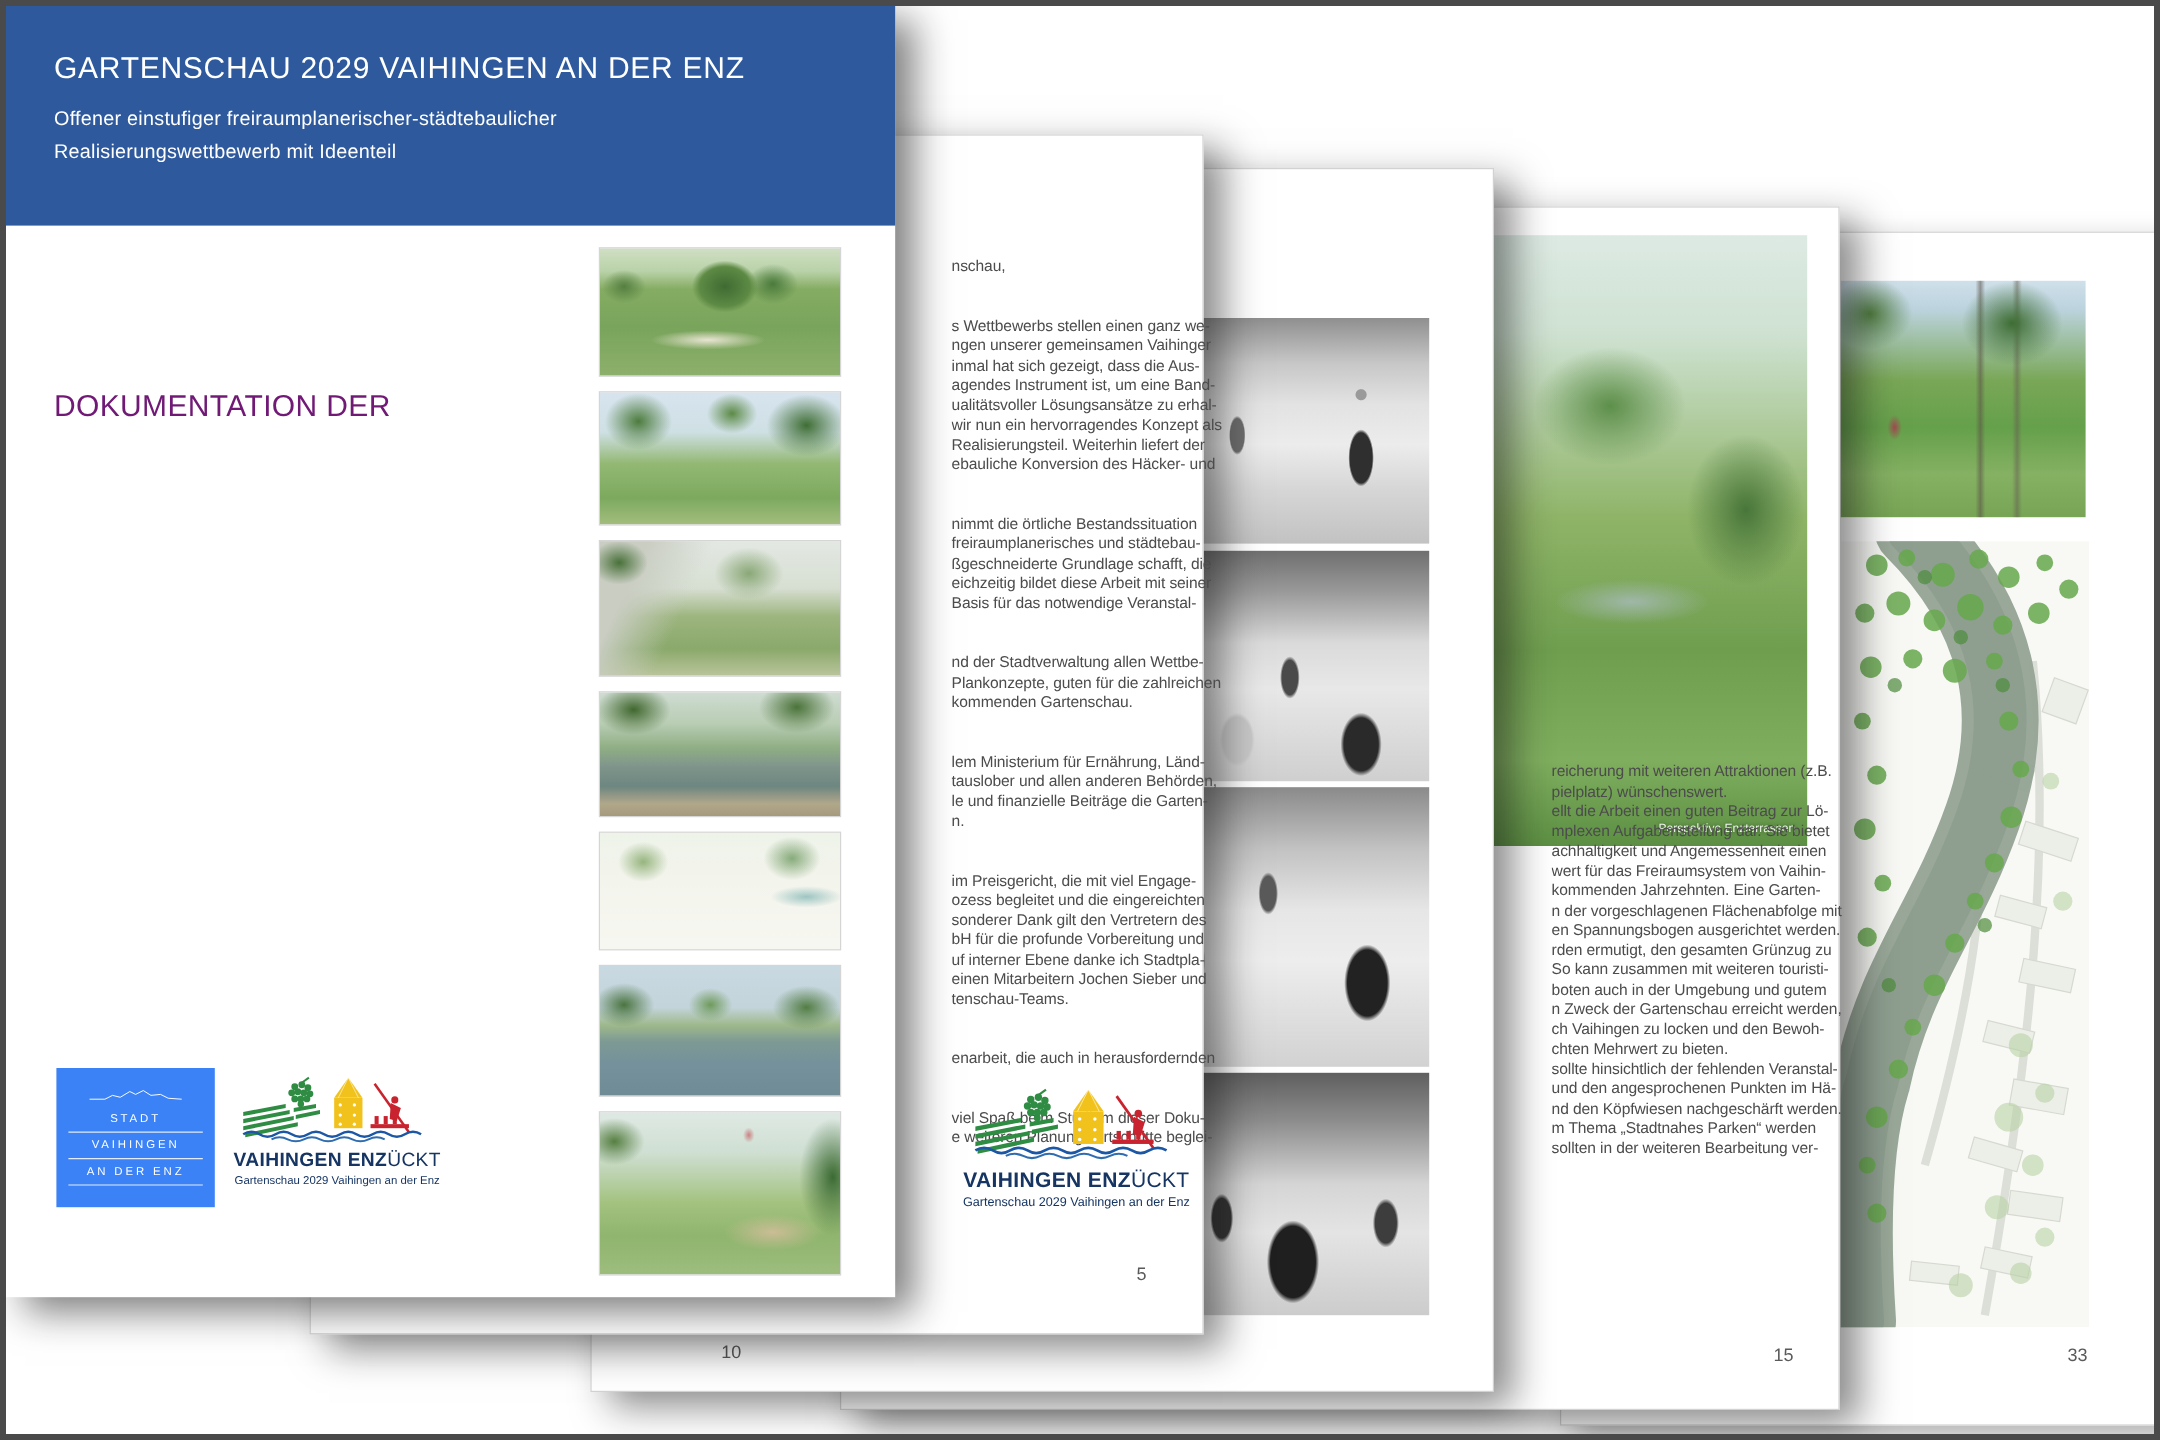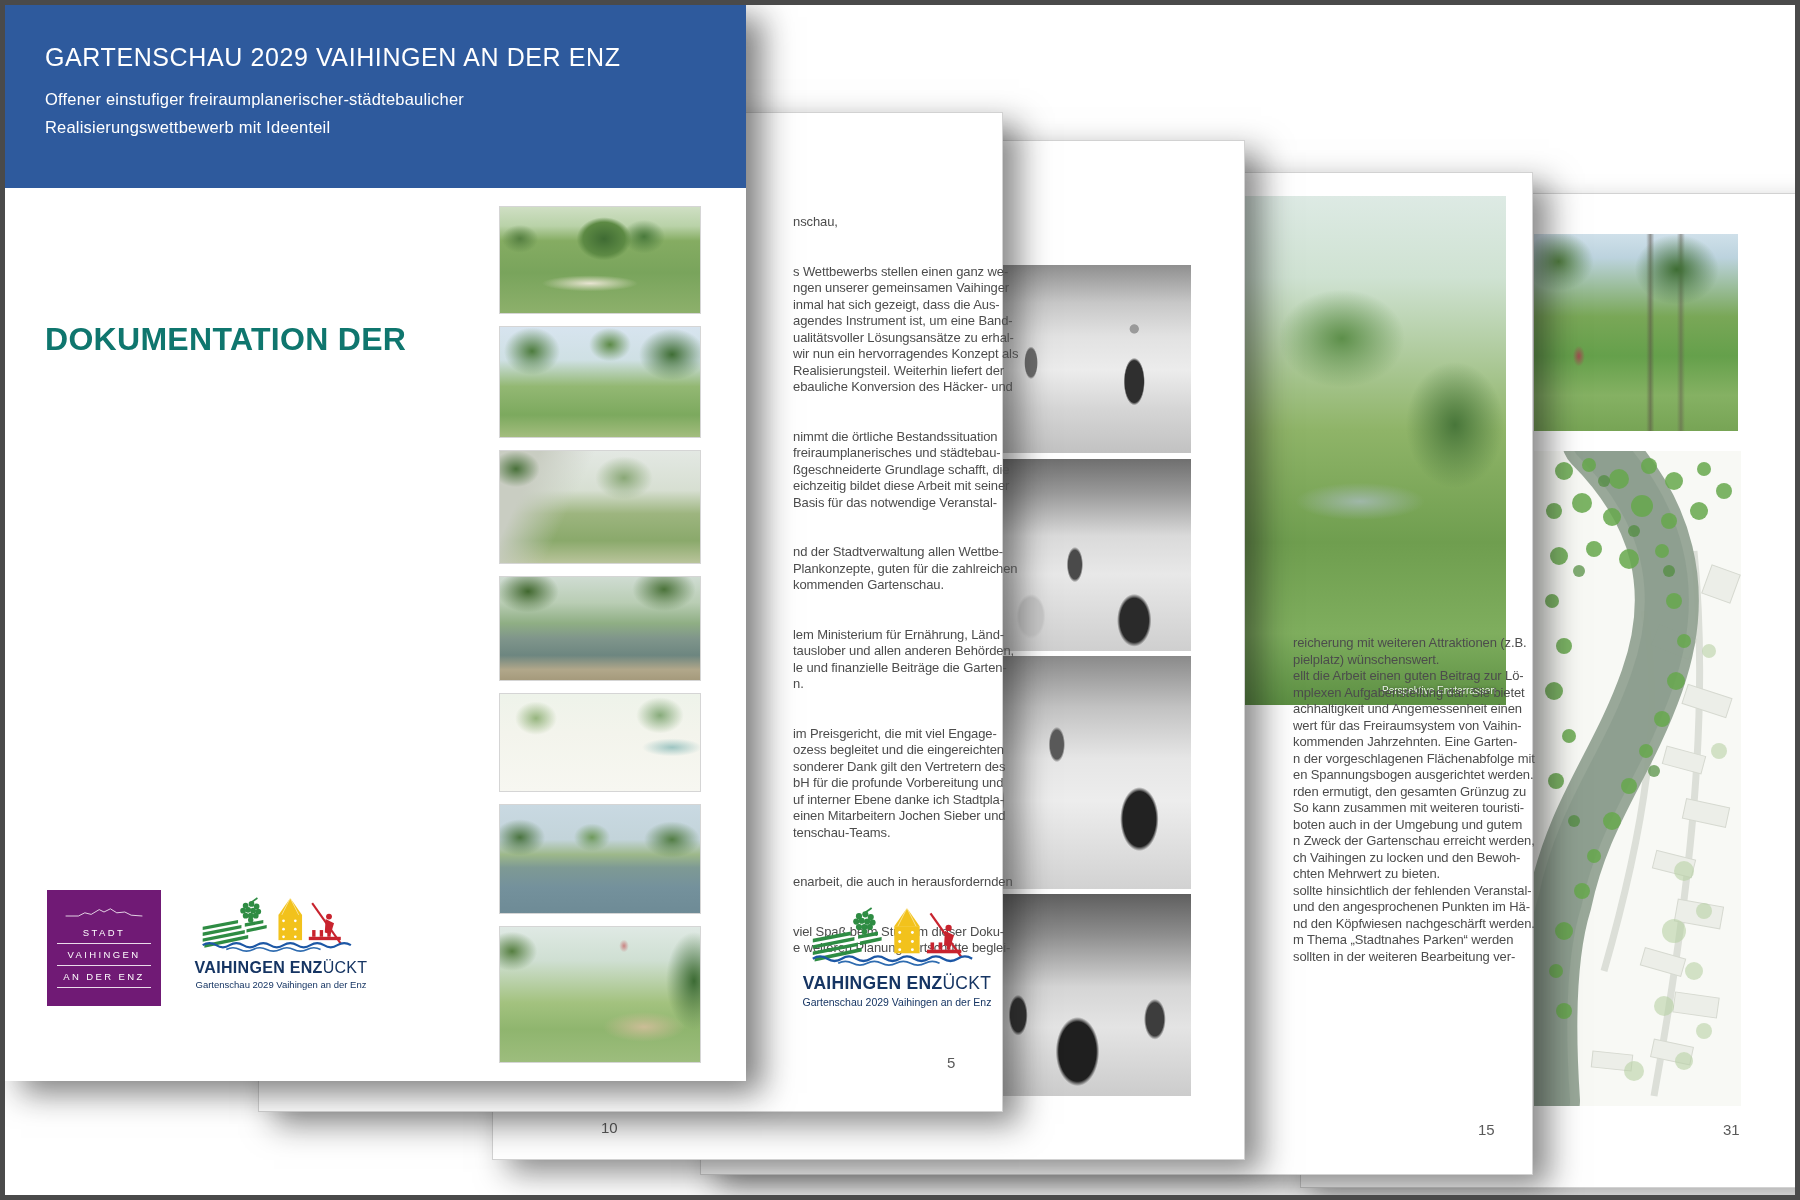--- a/index.html
+++ b/index.html
@@ -17,22 +17,22 @@
                 box-shadow:16px 12px 30px rgba(20,20,20,.5); }
   .sheet-p27  { left:1295px; top:188px; width:520px; height:995px; z-index:10;
                 box-shadow:12px 10px 24px rgba(20,20,20,.35); }
 
   
   .cover-header { position:absolute; left:0; top:0; right:0; height:183px;
                   background:#2e5a9d; color:#fff; padding:38px 0 0 40px; box-sizing:border-box; }
   .cover-title { font-size:25px; font-weight:500; letter-spacing:.6px; margin:0 0 13px 0; }
   .cover-sub   { font-size:16.5px; font-weight:300; line-height:28px; letter-spacing:.2px; }
 
-  .doc-title { position:absolute; left:40px; top:315px; color:#0f766e;
-               font-size:32px; line-height:39px; letter-spacing:.3px; font-weight:700; }
+  .doc-title { position:absolute; left:40px; top:315px; color:#701a75;
+               font-size:25px; line-height:39px; letter-spacing:.3px; font-weight:400; }
 
   .thumb-col { position:absolute; left:494px; top:201px; width:202px; }
   .thumb { width:200px; border:1px solid #d5d5d5; margin-bottom:12px; }
   .t1 { height:106px; background:
         radial-gradient(38px 30px at 52% 30%, #3f6b33 0%, #5d8a44 55%, rgba(93,138,68,0) 72%),
         radial-gradient(30px 24px at 72% 28%, #4a7a3c 0%, rgba(74,122,60,0) 70%),
         radial-gradient(26px 20px at 10% 30%, #557f41 0%, rgba(85,127,65,0) 70%),
         radial-gradient(60px 10px at 45% 72%, #e8e4d2 0%, rgba(232,228,210,0) 80%),
         linear-gradient(180deg,#cfdfc4 0%,#b9d2a8 18%,#85ac62 32%,#79a45c 62%,#8db06b 100%); }
   .t2 { height:110px; background:
@@ -59,22 +59,22 @@
         radial-gradient(40px 26px at 86% 32%, #527d44 0%, rgba(0,0,0,0) 70%),
         radial-gradient(26px 20px at 46% 30%, #6f9a5c 0%, rgba(0,0,0,0) 70%),
         linear-gradient(180deg,#c9d9e2 0%,#c3d4da 32%,#9db88a 46%,#7e9a94 58%,#74919c 76%,#6e8b96 100%); }
   .t7 { height:135px; background:
         radial-gradient(40px 70px at 97% 40%, #3c6b34 0%, rgba(0,0,0,0) 70%),
         radial-gradient(36px 28px at 6% 18%, #567f41 0%, rgba(0,0,0,0) 70%),
         radial-gradient(6px 8px at 62% 14%, rgba(200,120,120,.9) 0%, rgba(0,0,0,0) 80%),
         radial-gradient(55px 20px at 72% 74%, #cbbd96 0%, rgba(0,0,0,0) 75%),
         linear-gradient(180deg,#dfe9e4 0%,#cfdfd2 25%,#a3c27f 56%,#8fb56e 76%,#9dbd7d 100%); }
 
-  .stadt-logo { position:absolute; left:42px; top:885px; width:114px; height:116px;
-                background:#701a75; color:#fff; text-align:center; box-sizing:border-box; padding-top:14px; }
+  .stadt-logo { position:absolute; left:42px; top:885px; width:132px; height:116px;
+                background:#3b82f6; color:#fff; text-align:center; box-sizing:border-box; padding-top:14px; }
   .stadt-sky  { display:block; margin:0 auto 2px auto; width:80px; height:16px; }
   .stadt-row  { font-size:9.5px; letter-spacing:2.4px; line-height:12px; padding:5px 0 4px 0;
                 border-bottom:1px solid rgba(255,255,255,.85); margin:0 10px; font-weight:500; }
 
   .enz-logo { position:absolute; text-align:center; color:#163563; }
   .enz-logo-cover { left:182px; top:888px; width:188px; }
   .enz-logo-p5    { left:540px; top:790px; width:196px; }
   .enz-art { display:block; width:160px; height:64px; margin:0 auto; }
   .enz-logo-p5 .enz-art { width:172px; height:68px; }
   .enz-word { font-size:16px; font-weight:700; letter-spacing:.3px; white-space:nowrap; margin-top:2px; }
@@ -223,21 +223,21 @@
           <circle cx="160" cy="520" r="9"></circle>
             <circle cx="130" cy="555" r="10"></circle>
             <circle cx="170" cy="580" r="8"></circle>
           <circle cx="150" cy="610" r="9"></circle>
             <circle cx="100" cy="620" r="10"></circle>
             <circle cx="185" cy="300" r="8"></circle>
           <circle cx="175" cy="200" r="7"></circle>
         </g>
       </svg>
     </div>
-    <div class="pagenum pn27">31</div>
+    <div class="pagenum pn27">33</div>
   </div>
 
   <div class="sheet sheet-p15">
     <div class="p15-img">
       <div class="p15-caption">Perspektive Enzterrassen</div>
     </div>
     <div class="textcol p15-text">
         <div class="tline">reicherung mit weiteren Attraktionen (z.B.</div>
         <div class="tline">pielplatz) wünschenswert.</div>
         <div class="tline">ellt die Arbeit einen guten Beitrag zur Lö-</div>

